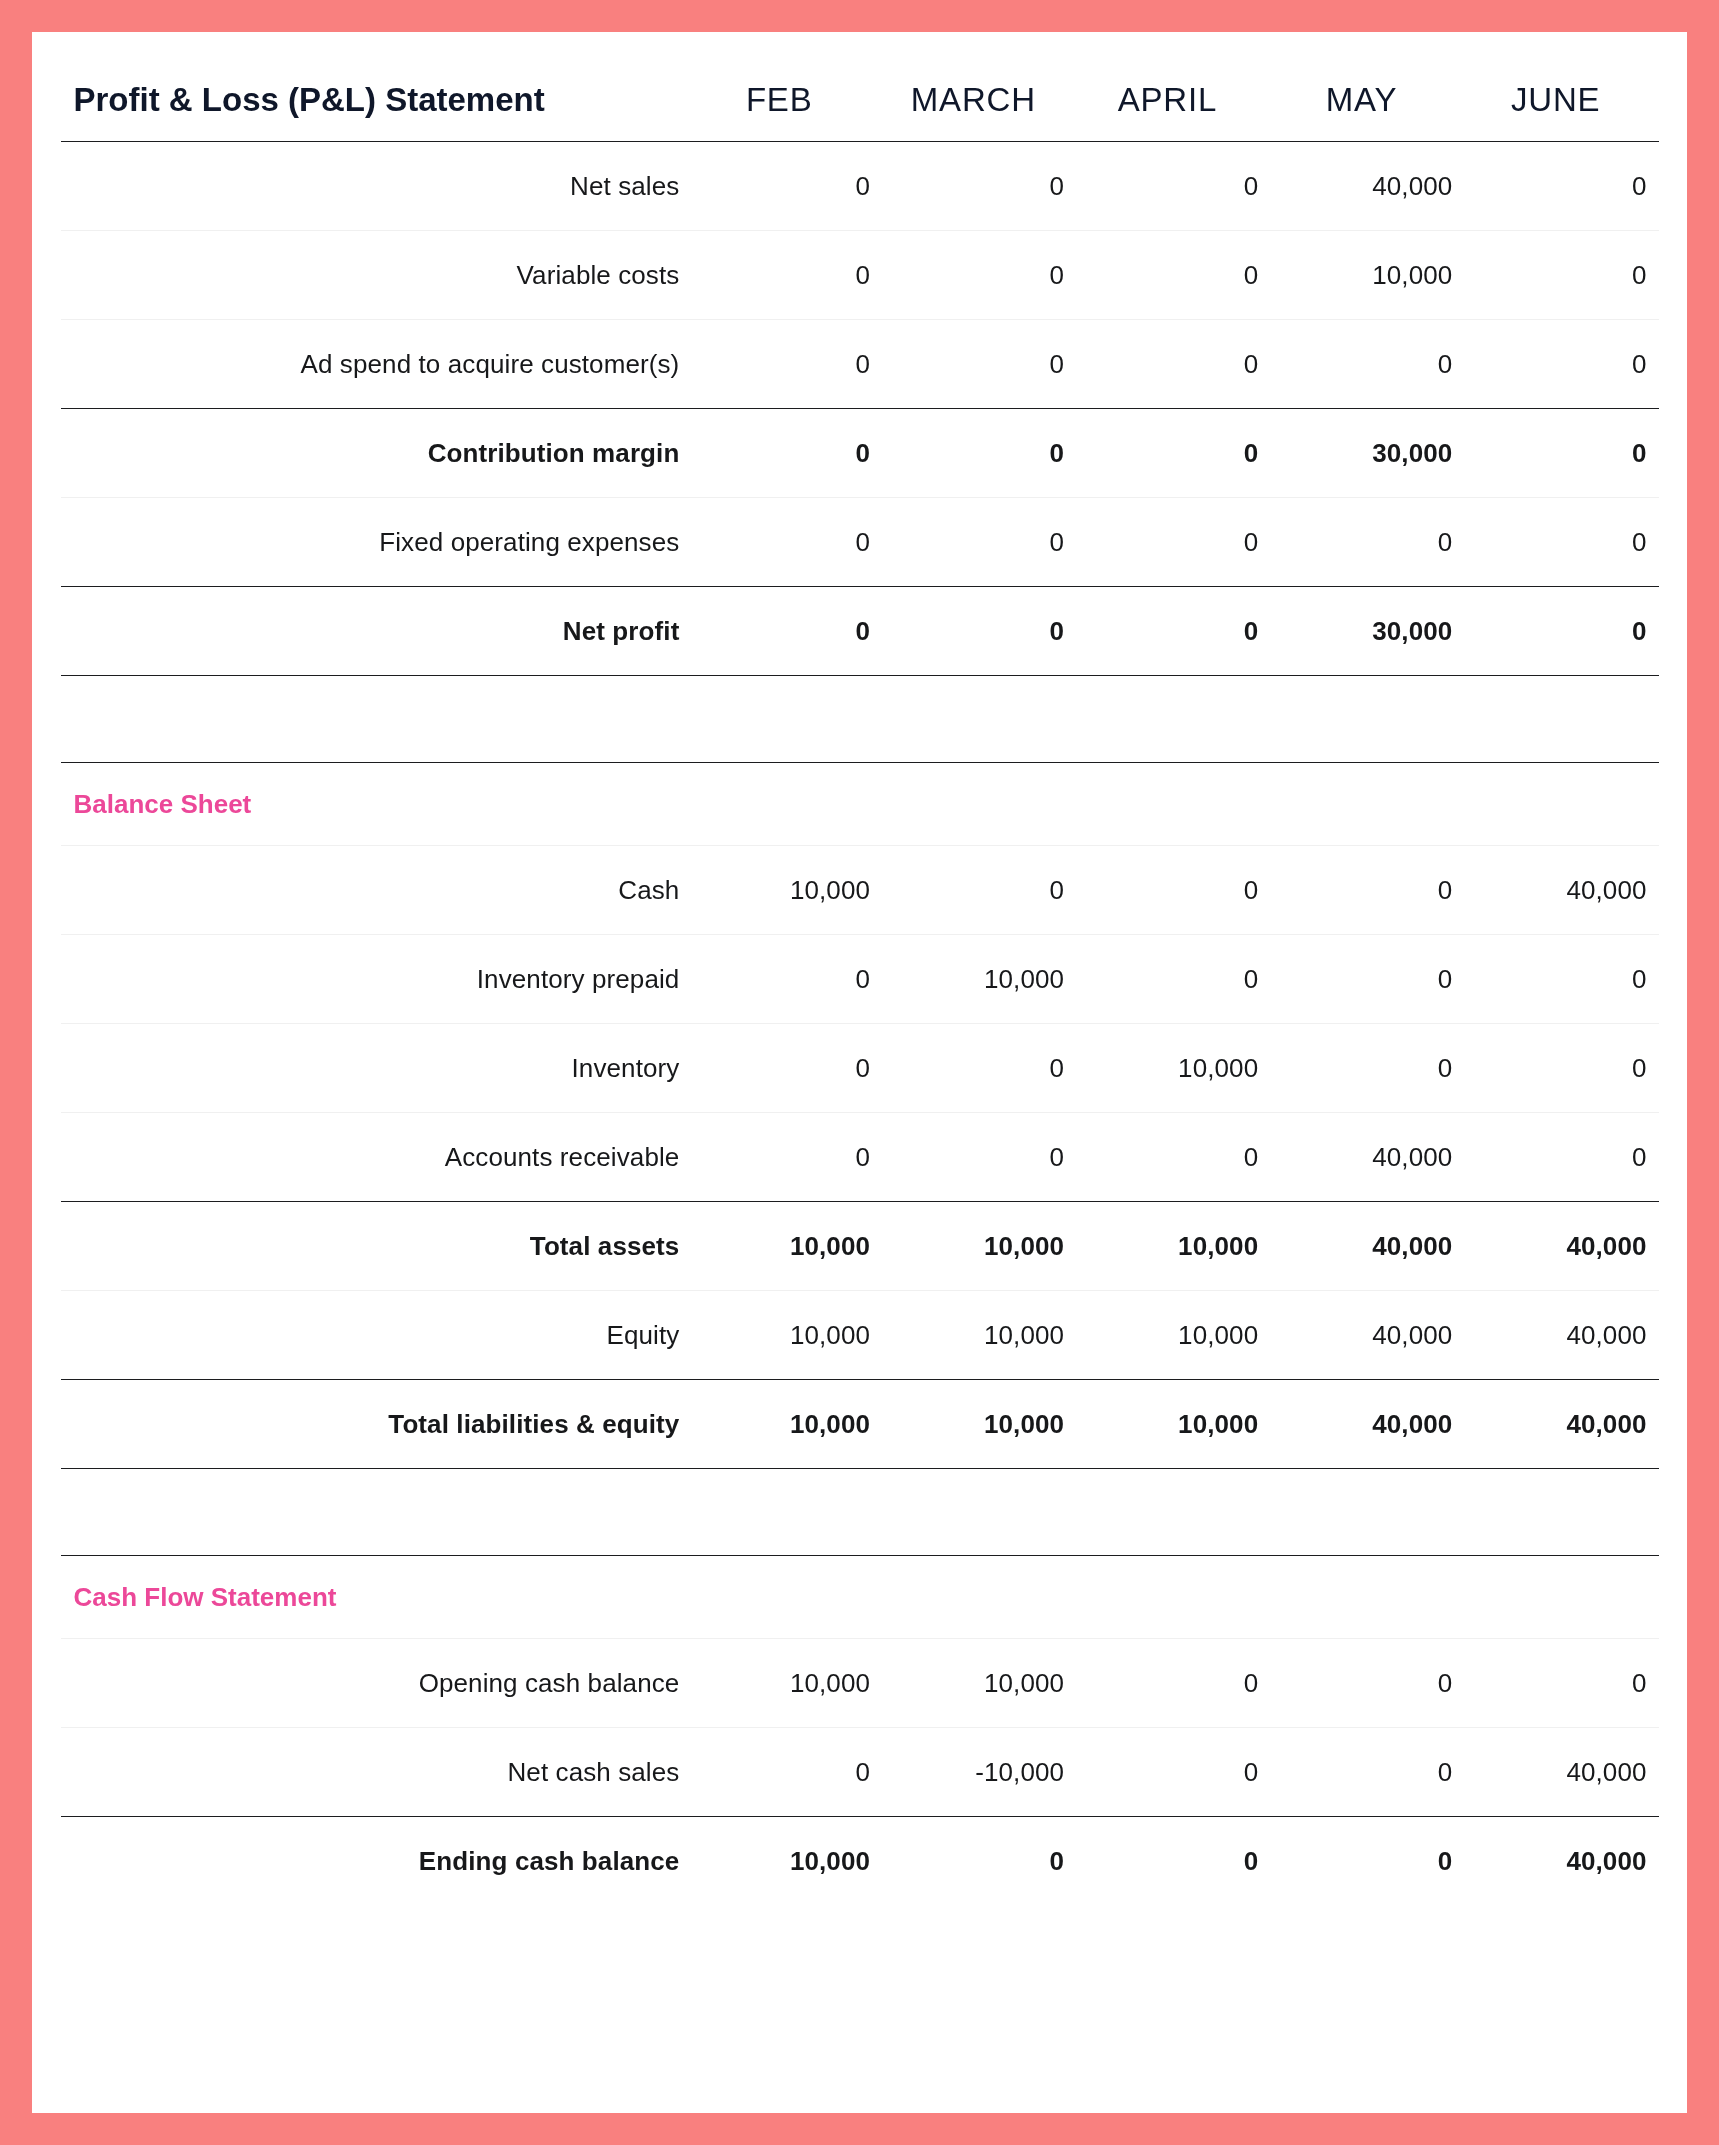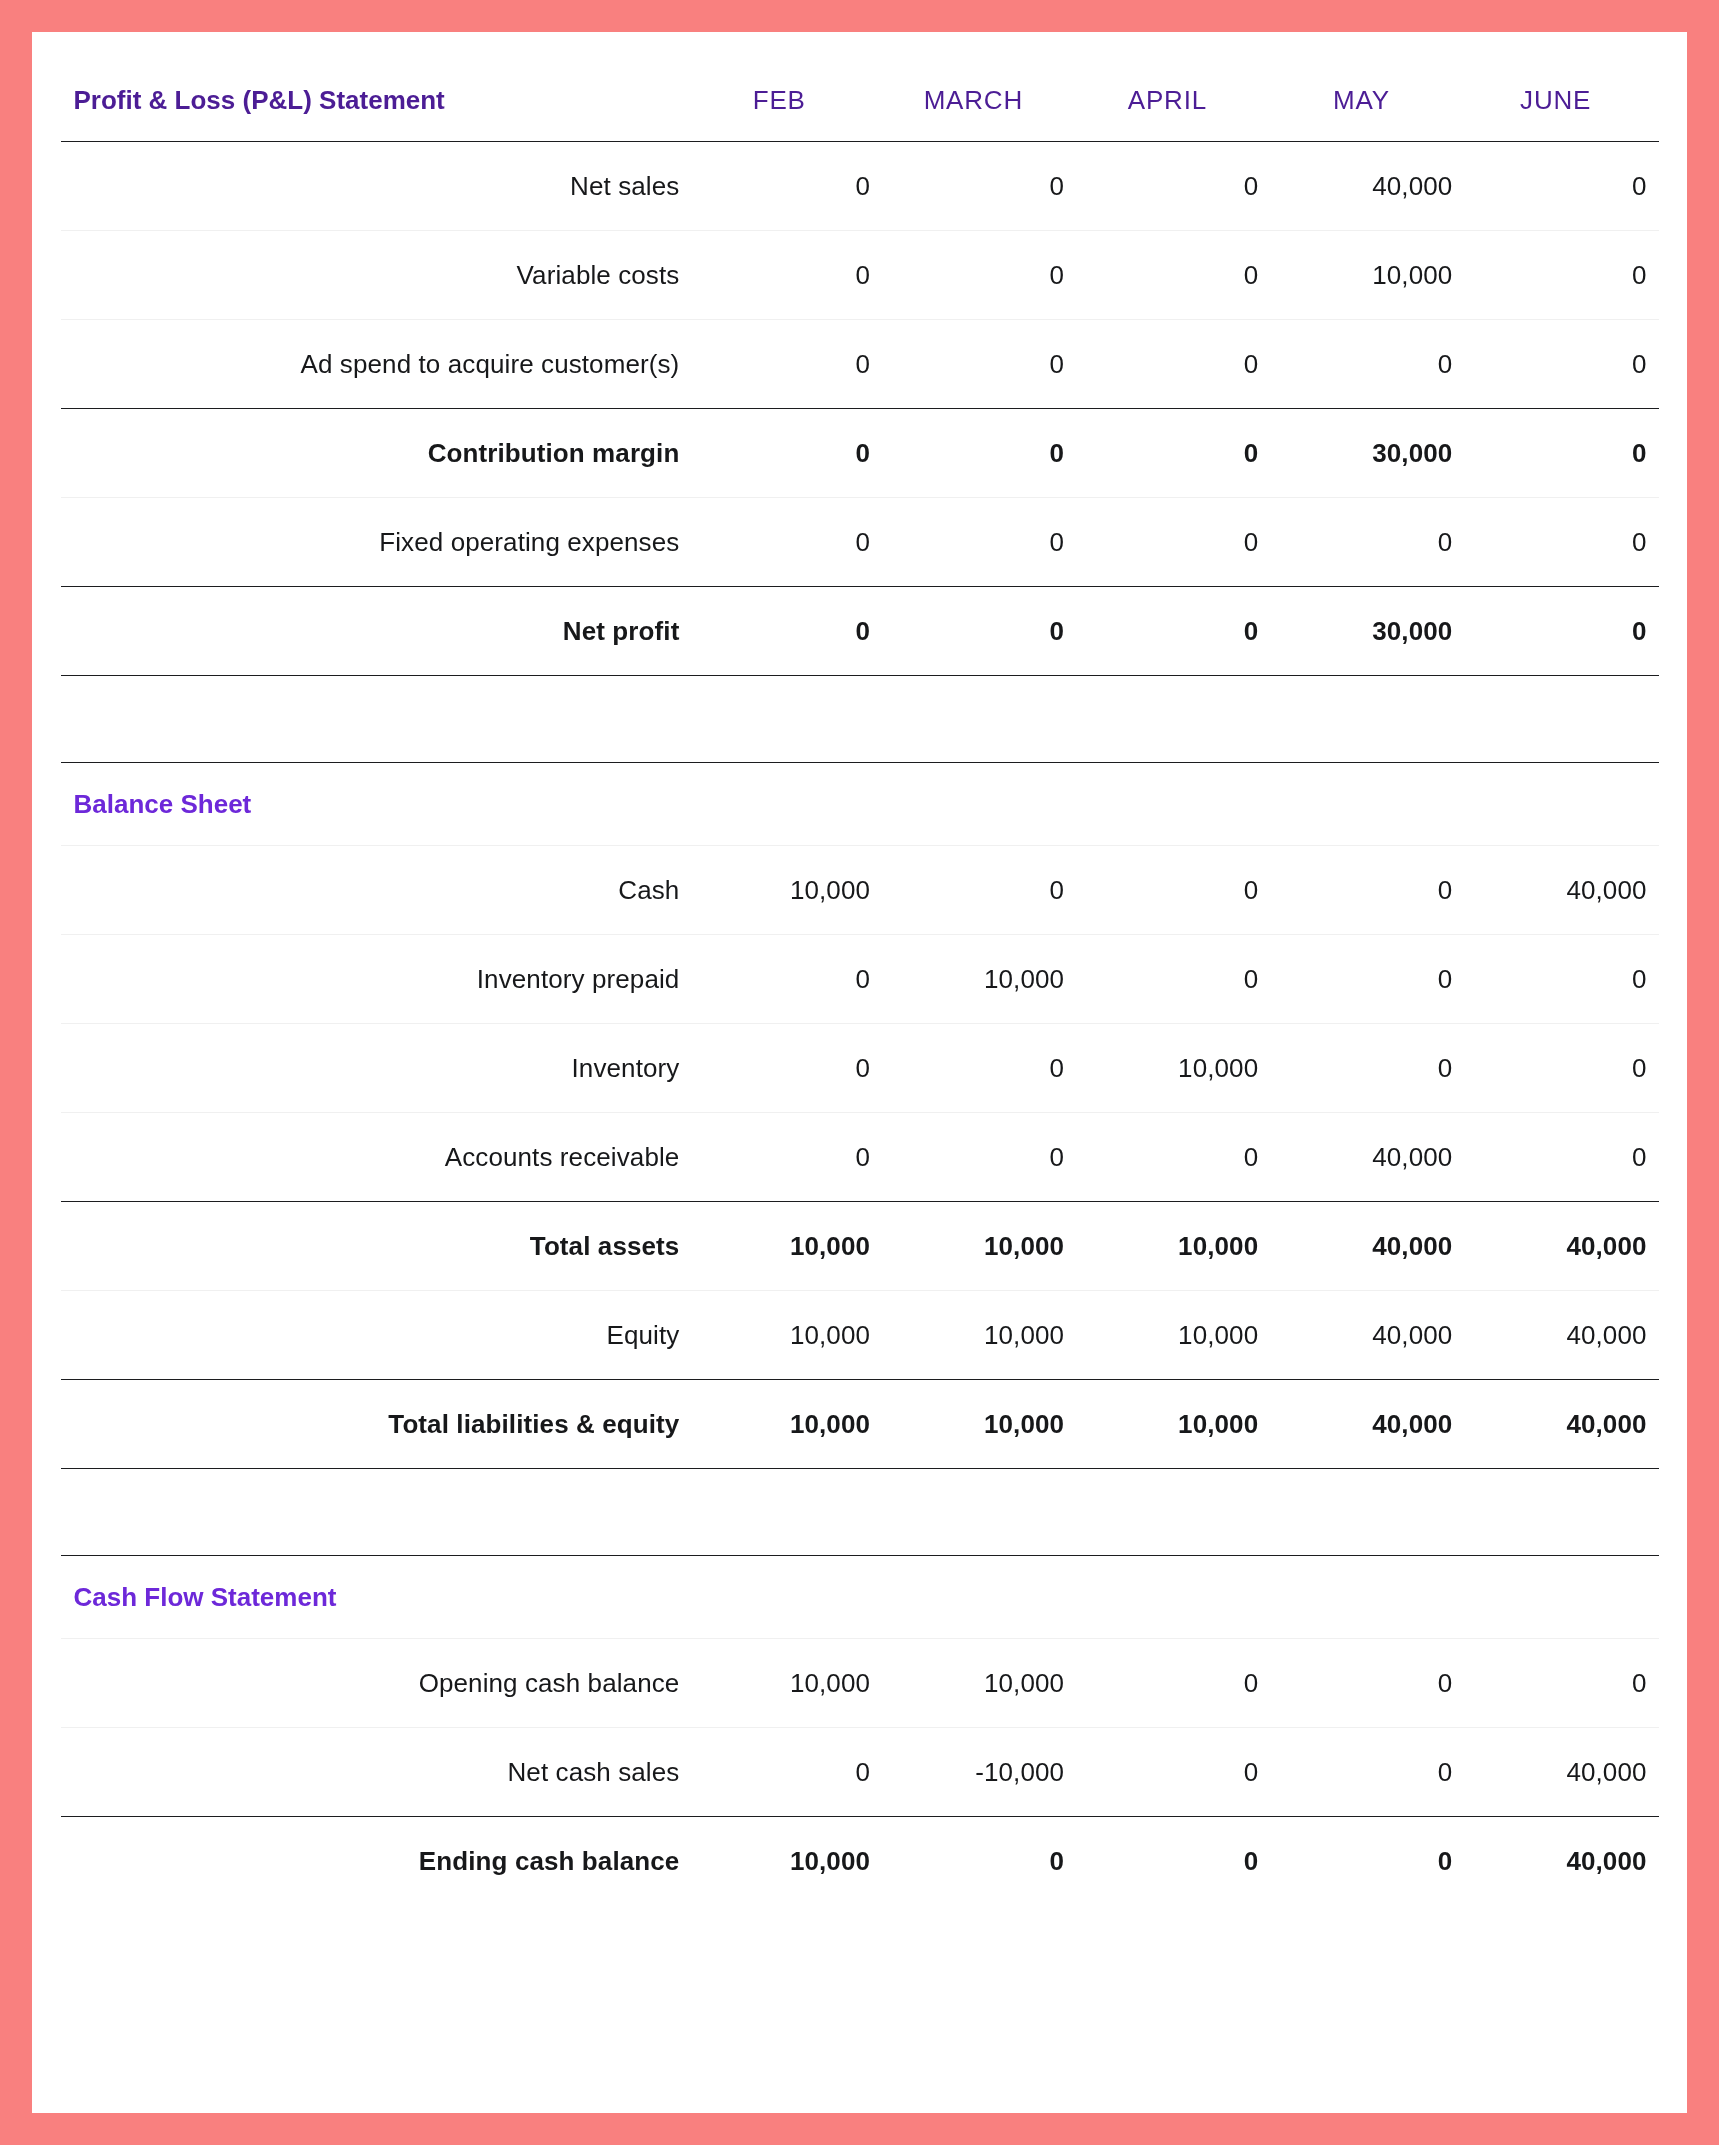--- a/index.html
+++ b/index.html
@@ -61,43 +61,43 @@
   tr.row td.num {
     text-align: right;
     padding-right: 12.5px;
     white-space: nowrap;
     font-variant-numeric: tabular-nums;
   }
 
   
   tr.header > td {
     height: 82px;
-    font-size: 26px;
-    color: #4c1d95;
+    font-size: 33px;
+    color: #0f172a;
   }
   tr.header td.label {
     font-weight: 700;
     text-align: left;
     padding-left: 12.5px;
     white-space: nowrap;
   }
   tr.header td.num {
     text-align: center;
     padding-right: 12.5px;
     font-weight: 400;
     letter-spacing: 0.8px;
     white-space: nowrap;
   }
 
   
   tr.section > td {
     height: 82px;
     font-size: 26px;
     font-weight: 700;
-    color: #6d28d9;
+    color: #ec4899;
   }
   tr.section td.label {
     text-align: left;
     padding-left: 12.5px;
     white-space: nowrap;
   }
 
   
   tr.total > td {
     font-weight: 700;

